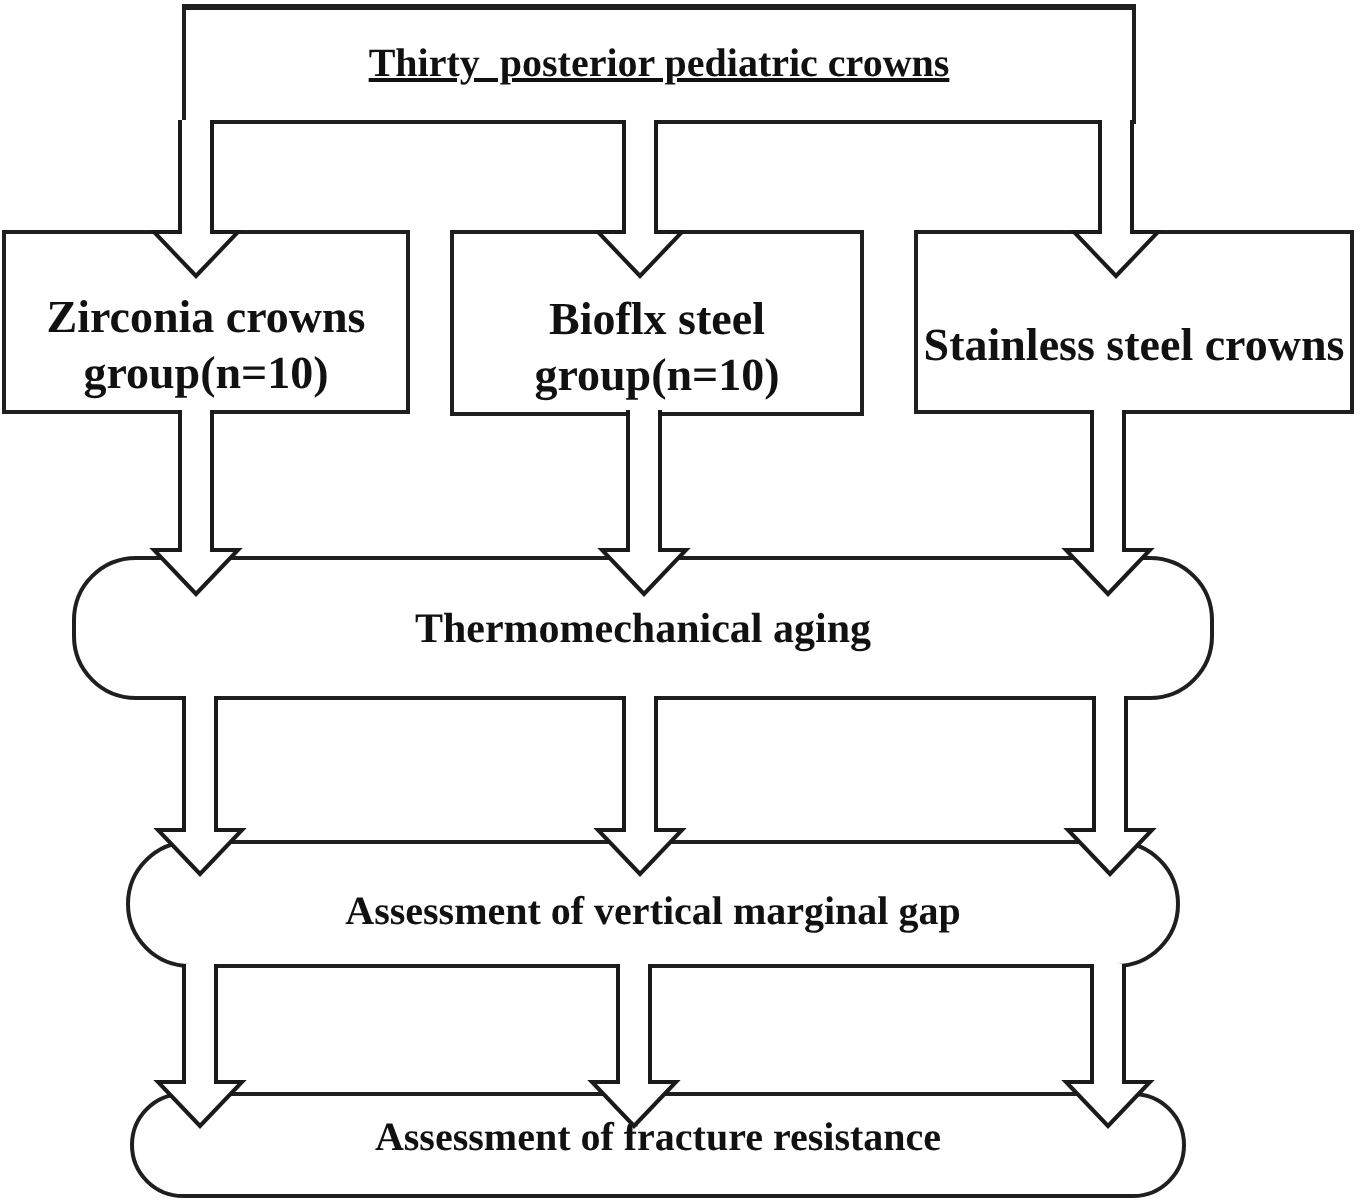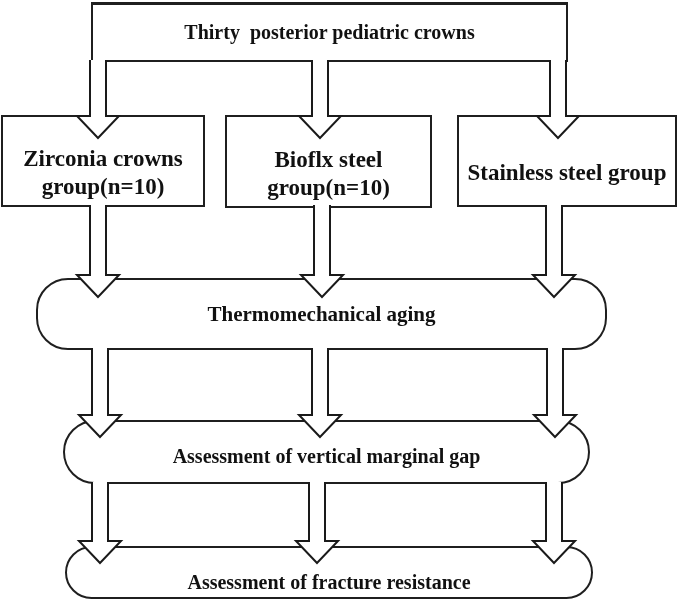--- a/index.html
+++ b/index.html
@@ -28,21 +28,21 @@
     font-weight: bold;
     z-index: 1;
   }
   .box .line { display: block; }
   .top-box {
     left: 91px; top: 2px; width: 477px; height: 60px;
     justify-content: center;
     font-size: 20px;
     border-width: 3px 2px 2px 2px;
   }
-  .top-box .line { white-space: pre; }
+  .top-box .line { white-space: pre; text-decoration: underline; }
   .group-box {
     font-size: 23px;
     line-height: 28px;
     justify-content: center;
     padding-top: 24px;
   }
   .gb-zirconia  { left: 1px;   top: 115px; width: 204px; height: 92px; }
   .gb-bioflx    { left: 225px; top: 115px; width: 207px; height: 93px; }
   .gb-stainless { left: 457px; top: 115px; width: 220px; height: 92px; }
   .stage-box { font-size: 20px; border-radius: 32px; }
@@ -52,21 +52,21 @@
     font-size: 21px;
   }
   .st-marginal {
     left: 63px; top: 420px; width: 527px; height: 64px;
     justify-content: flex-start;
     padding-top: 23px;
   }
   .st-fracture {
     left: 65px; top: 546px; width: 528px; height: 53px;
     justify-content: flex-start;
-    padding-top: 23px;
+    padding-top: 10px;
   }
   svg.flow-arrow {
     position: absolute;
     z-index: 2;
     overflow: visible;
   }
 </style>
 </head>
 <body>
 
@@ -80,21 +80,21 @@
     <span class="line">Zirconia crowns</span>
     <span class="line">group(n=10)</span>
   </div>
 
   <div class="box group-box gb-bioflx">
     <span class="line">Bioflx steel</span>
     <span class="line">group(n=10)</span>
   </div>
 
   <div class="box group-box gb-stainless">
-    <span class="line">Stainless steel group</span>
+    <span class="line">Stainless steel crowns</span>
   </div>
 
   <div class="box stage-box st-thermo">
     <span class="line">Thermomechanical aging</span>
   </div>
 
   <div class="box stage-box st-marginal">
     <span class="line">Assessment of vertical marginal gap</span>
   </div>
 

